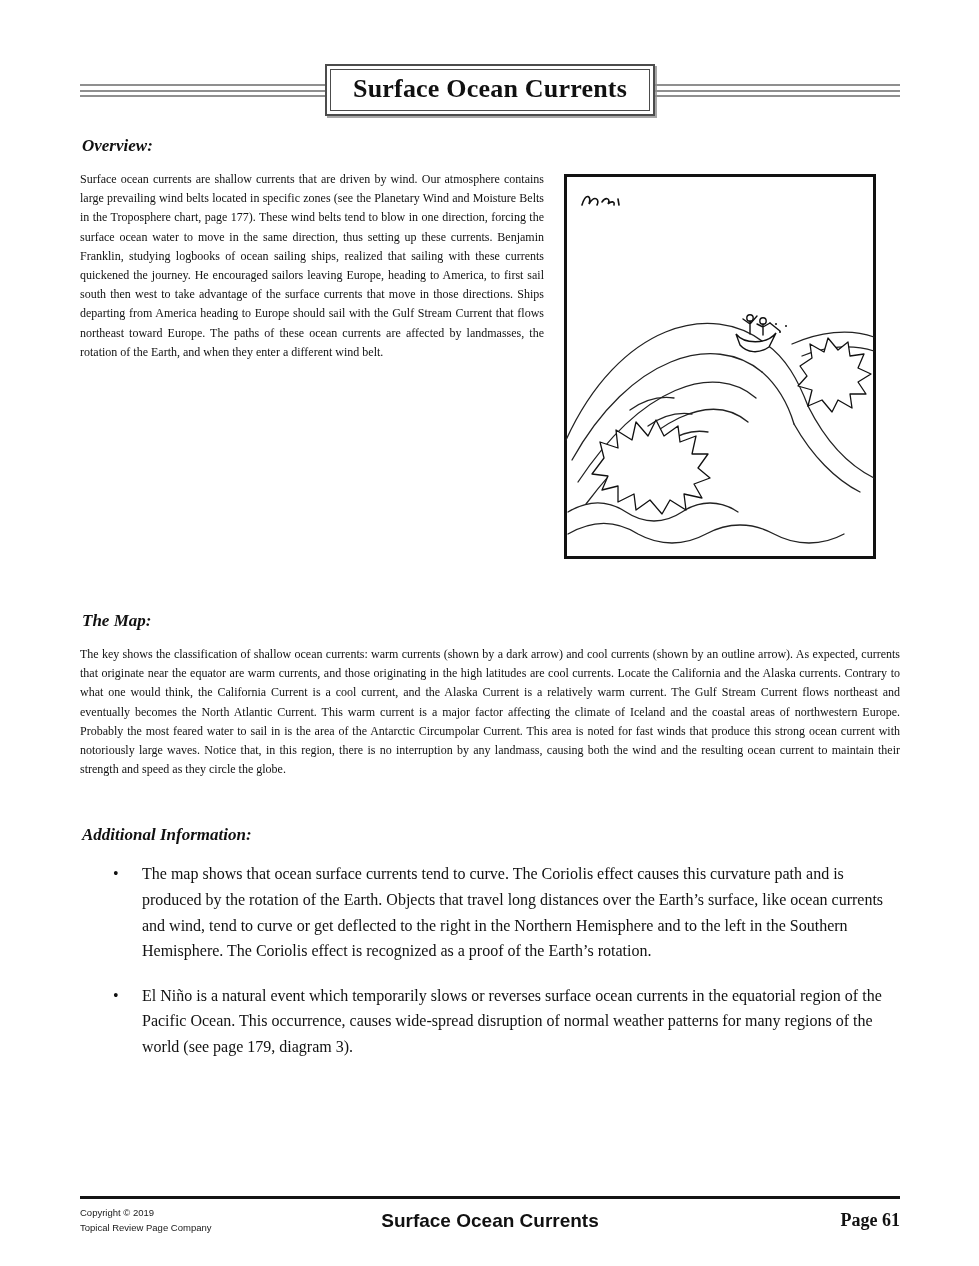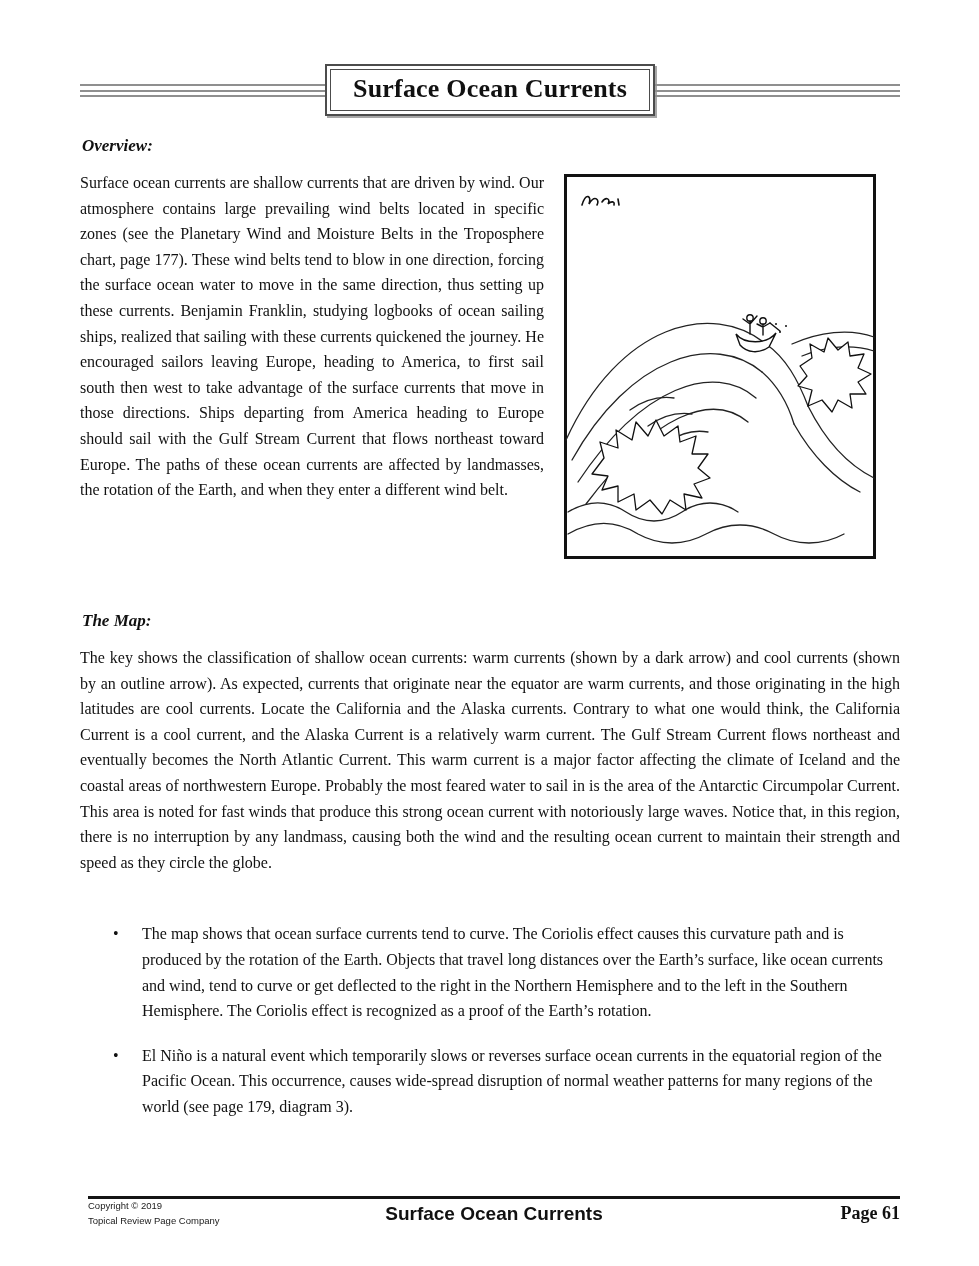--- a/index.html
+++ b/index.html
@@ -27,21 +27,21 @@
   .title-inner { border:1.5px solid #4c4c4c; padding:4px 22px 6px 22px; }
   .page-title { font-size:26px; font-weight:bold; white-space:nowrap; letter-spacing:.2px; }
 
   
   .sec-heading {
     font-size:17px; font-weight:bold; font-style:italic;
     margin:16px 0 14px 2px;
   }
 
   
-  .body-text { font-size:16px; line-height:1.6; text-align:justify; }
+  .body-text { font-size:12px; line-height:1.6; text-align:justify; }
 
   
   .overview { overflow:visible; }
   .cartoon-figure { float:right; width:312px; margin:4px 24px 8px 20px; }
   .cartoon-figure svg { display:block; width:312px; height:385px; }
   .cartoon-caption {
     margin-top:6px; text-align:center;
     font-family:"Liberation Sans", sans-serif;
     font-weight:bold; font-size:11.5px; line-height:1.4; color:#111;
   }
@@ -52,22 +52,22 @@
   
   .bullets { list-style:none; margin-top:16px; }
   .bullets li {
     position:relative; padding-left:62px; margin-bottom:19px;
     font-size:16px; line-height:1.6; text-align:left; max-width:817px;
   }
   .bullets .dot { position:absolute; left:33px; top:0; }
 
   
   .page-footer {
-    position:absolute; left:88px; right:79px; top:1196px;
-    border-top:3.5px solid #141414; 
+    position:absolute; left:80px; right:79px; top:1196px;
+    border-top:3.5px solid #141414; padding-top:7px;
     display:grid; grid-template-columns:1fr auto 1fr; align-items:center;
   }
   .foot-left {
     font-family:"Liberation Sans", sans-serif; font-size:9.5px;
     line-height:1.55; justify-self:start; color:#1a1a1a;
   }
   .foot-center {
     font-family:"Liberation Sans", sans-serif; font-weight:bold;
     font-size:19px; justify-self:center;
   }
@@ -141,20 +141,21 @@
 
       <p class="body-text">Surface ocean currents are shallow currents that are driven by wind. Our atmosphere contains large prevailing wind belts located in specific zones (see the Planetary Wind and Moisture Belts in the Troposphere chart, page 177). These wind belts tend to blow in one direction, forcing the surface ocean water to move in the same direction, thus setting up these currents. Benjamin Franklin, studying logbooks of ocean sailing ships, realized that sailing with these currents quickened the journey. He encouraged sailors leaving Europe, heading to America, to first sail south then west to take advantage of the surface currents that move in those directions. Ships departing from America heading to Europe should sail with the Gulf Stream Current that flows northeast toward Europe. The paths of these ocean currents are affected by landmasses, the rotation of the Earth, and when they enter a different wind belt.</p>
     </section>
 
     <section class="map-section">
       <h2 class="sec-heading">The Map:</h2>
       <p class="body-text">The key shows the classification of shallow ocean currents: warm currents (shown by a dark arrow) and cool currents (shown by an outline arrow). As expected, currents that originate near the equator are warm currents, and those originating in the high latitudes are cool currents. Locate the California and the Alaska currents. Contrary to what one would think, the California Current is a cool current, and the Alaska Current is a relatively warm current. The Gulf Stream Current flows northeast and eventually becomes the North Atlantic Current. This warm current is a major factor affecting the climate of Iceland and the coastal areas of northwestern Europe. Probably the most feared water to sail in is the area of the Antarctic Circumpolar Current. This area is noted for fast winds that produce this strong ocean current with notoriously large waves. Notice that, in this region, there is no interruption by any landmass, causing both the wind and the resulting ocean current to maintain their strength and speed as they circle the globe.</p>
     </section>
 
     <section class="additional-section">
+      <h2 class="sec-heading">Additional Information:</h2>
       <ul class="bullets">
         <li>
           <span class="dot">•</span>
           <span>The map shows that ocean surface currents tend to curve. The Coriolis effect causes this curvature path and is produced by the rotation of the Earth. Objects that travel long distances over the Earth’s surface, like ocean currents and wind, tend to curve or get deflected to the right in the Northern Hemisphere and to the left in the Southern Hemisphere. The Coriolis effect is recognized as a proof of the Earth’s rotation.</span>
         </li>
         <li>
           <span class="dot">•</span>
           <span>El Niño is a natural event which temporarily slows or reverses surface ocean currents in the equatorial region of the Pacific Ocean. This occurrence, causes wide-spread disruption of normal weather patterns for many regions of the world (see page 179, diagram 3).</span>
         </li>
       </ul>

